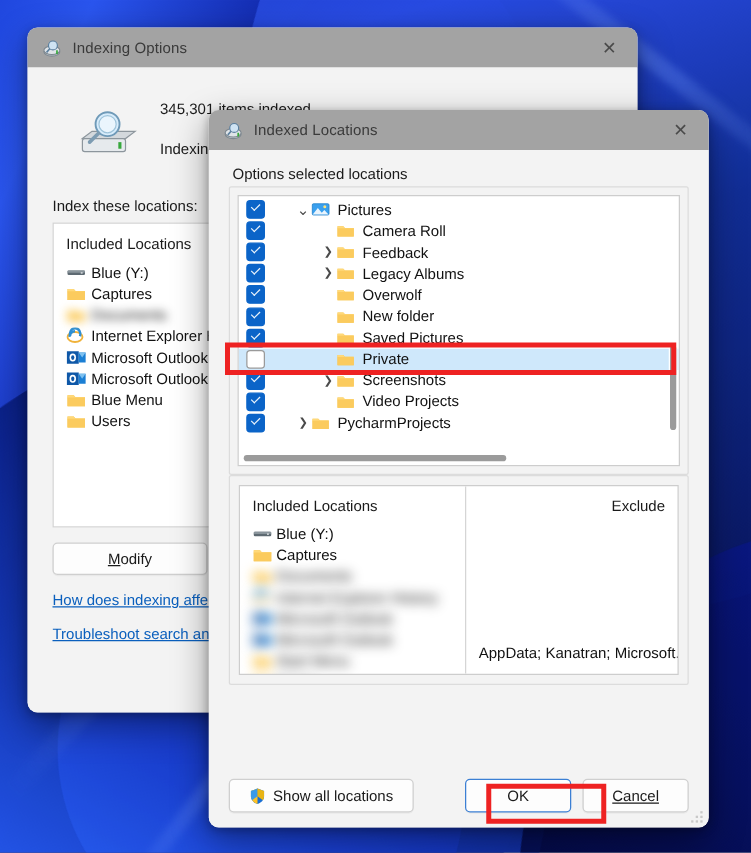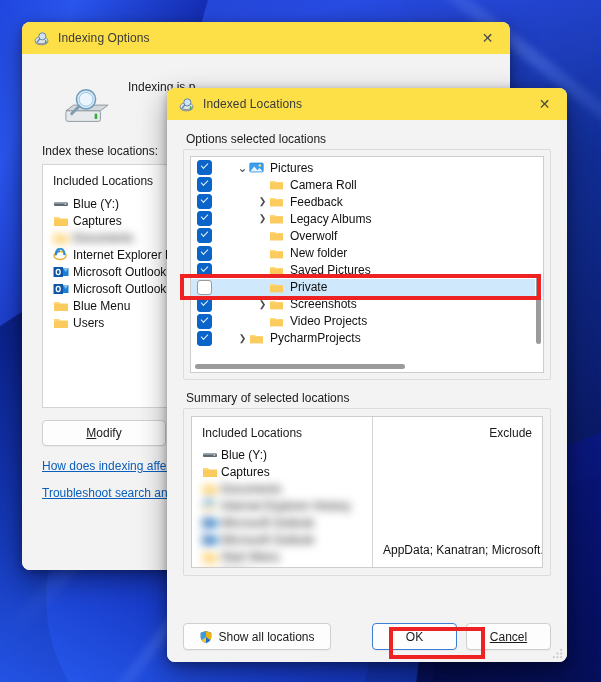--- a/index.html
+++ b/index.html
@@ -73,21 +73,21 @@
   
   .win {
     position: absolute;
     background: #f3f3f3;
     border-radius: 8px;
     box-shadow: 0 10px 28px rgba(0,0,0,.38), 0 2px 8px rgba(0,0,0,.26);
     overflow: hidden;
   }
   .titlebar {
     height: 32px;
-    background: #fde047;
+    background: #a3a3a3;
     display: flex; align-items: center;
     position: relative;
   }
   .titlebar .tb-icon {
     margin-left: 11px; margin-right: 8px;
     width: 17px; height: 17px;
     display: block;
   }
   .titlebar .tb-title {
     font-size: 12px;
@@ -332,20 +332,21 @@
     <div class="io-status">
       <svg class="drive-icon" viewBox="0 0 56 48">
         <path d="M6 28 L14 22 L50 22 L42 28 Z" fill="#d3d8dc" stroke="#8d969d" stroke-width="1"></path>
         <rect x="6" y="28" width="36" height="11" rx="2" fill="#e6eaed" stroke="#8d969d" stroke-width="1"></rect>
         <rect x="36" y="31" width="2.6" height="5.5" fill="#36a83c"></rect>
         <circle cx="27" cy="16" r="10" fill="#d7ecfb" stroke="#6f9ab8" stroke-width="1.6"></circle>
         <circle cx="27" cy="16" r="7.2" fill="#eaf5fd" stroke="#9ec3da" stroke-width="1"></circle>
         <path d="M19.5 23.5 L12 31" stroke="#7d9cb2" stroke-width="3" stroke-linecap="round"></path>
       </svg>
       <div class="txt">
+        <div>345,301 items indexed</div>
         <div>Indexing is p</div>
       </div>
     </div>
 
     <div class="io-label">Index these locations:</div>
 
     <div class="io-listbox">
       <div class="io-col-head">Included Locations</div>
       <div id="io-rows">
           <div class="io-row">
@@ -598,21 +599,20 @@
           </div>
         <div class="vscroll">
           <div class="vthumb" style="top:118px;height:68px;"></div>
         </div>
         <div class="hscroll">
           <div class="hthumb" style="width:210px;"></div>
         </div>
       </div>
     </div>
 
-    <div class="group-label" style="margin-top:11px;">Summary of selected locations</div>
     <div class="groupbox sum-outer">
       <div class="sumbox">
         <div class="sum-col-a">
           <div class="sum-head">Included Locations</div>
           <div id="sum-rows">
               <div class="sum-row">
                 <svg viewBox="0 0 16 14" width="16" height="14" class="ic">
                   <rect x="1" y="5.4" width="14" height="3.6" rx="1" fill="#5e6a72"></rect>
                   <rect x="1" y="5.4" width="14" height="1.7" rx=".8" fill="#8a959c"></rect>
                   <rect x="11.6" y="6.6" width="1.5" height="1.4" fill="#c9ced2"></rect>

